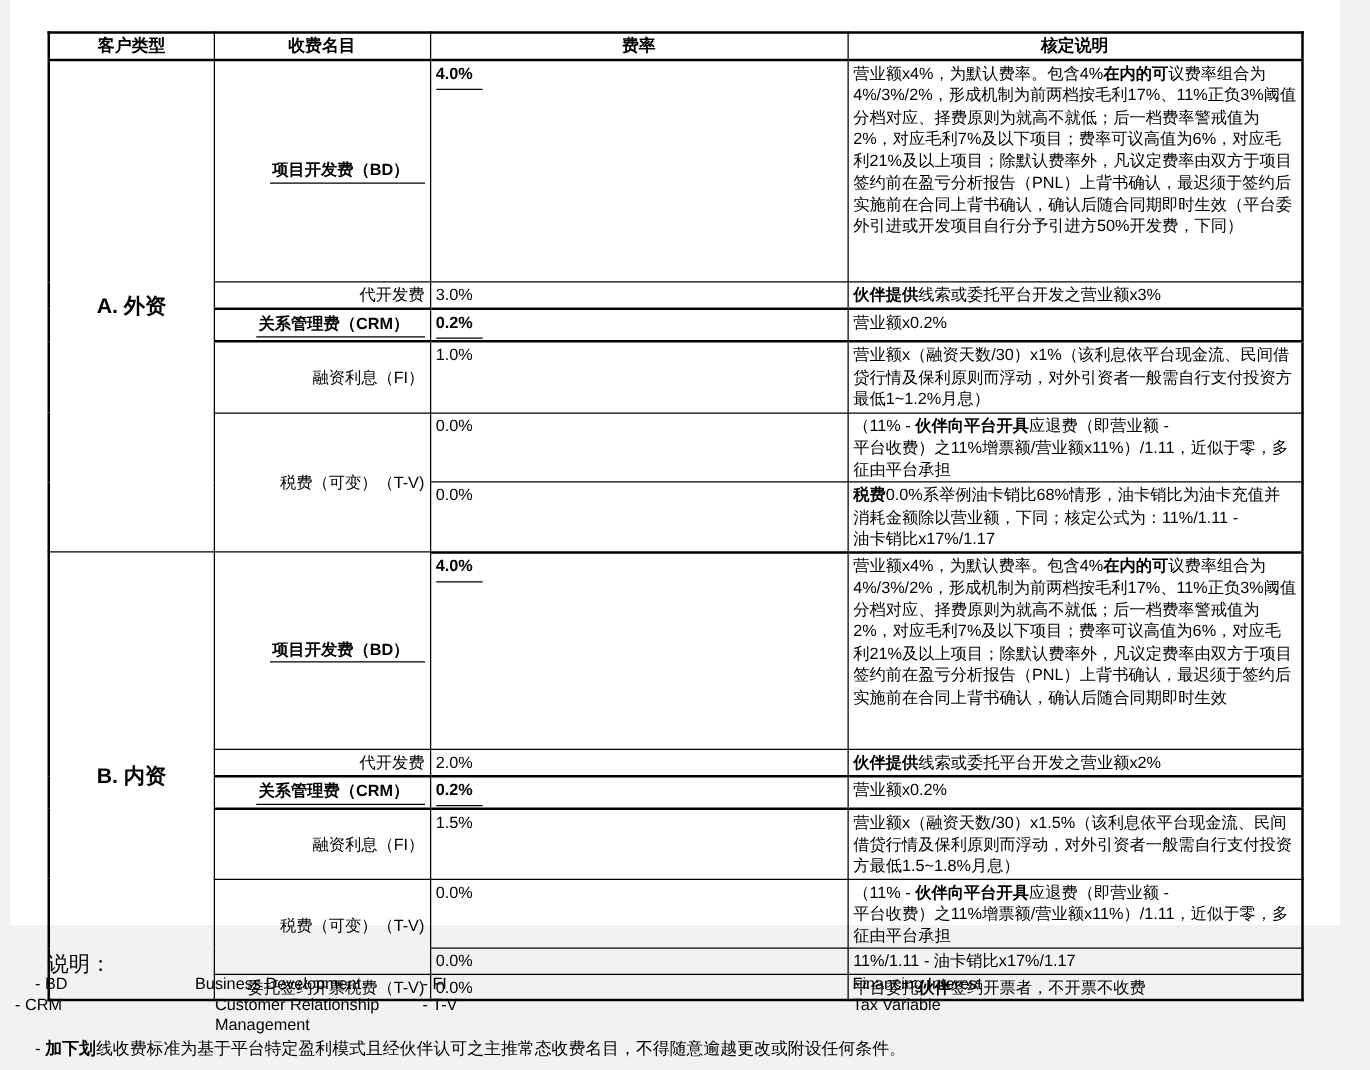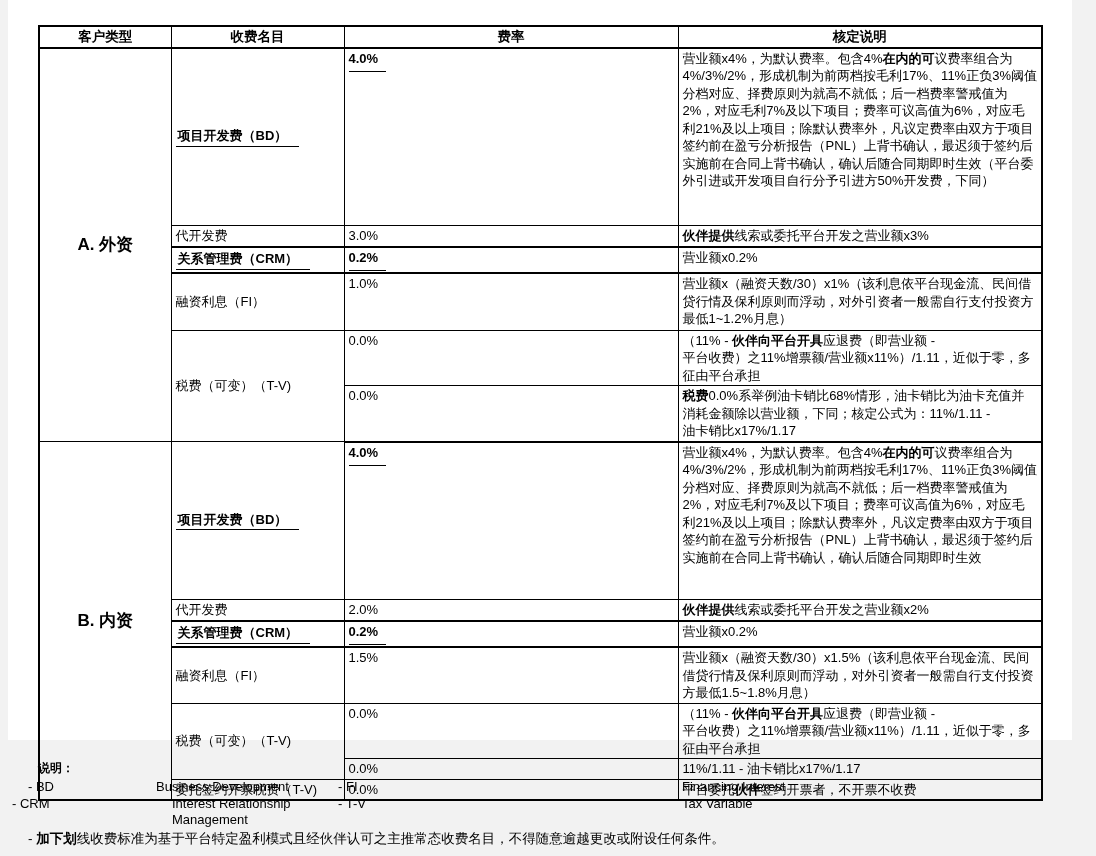--- a/index.html
+++ b/index.html
@@ -25,38 +25,38 @@
     font-size:13px;line-height:17.5px;
   }
   tr.hdr td{
     font-weight:bold;text-align:center;vertical-align:middle;
     font-size:13.5px;border-bottom-width:2.5px;
   }
   td.sec{
     font-weight:bold;text-align:center;vertical-align:middle;
     font-size:17px;
   }
-  td.fee{text-align:left;vertical-align:middle;margin-left:24px;}
+  td.fee{text-align:right;vertical-align:middle;margin-left:24px;}
   td.desc{white-space:pre-wrap;text-align:left;}
   td.rate{text-align:left;}
   .b{font-weight:bold;}
   .fu{
     font-weight:bold;display:inline-block;
     border-bottom:1.5px solid #000;
     padding:0 12px 1px 2px;
   }
   .ru{
     font-weight:bold;display:inline-block;
     border-bottom:1.5px solid #000;
     padding:0 8px 4px 0;
   }
   tr.emph td{border-top:2.5px solid #000;border-bottom:2.5px solid #000;}
   tr.sec-end td{border-bottom:2.5px solid #000;}
   .f-item{position:absolute;font-size:13px;line-height:16px;}
-  .f-title{position:absolute;font-weight:bold;font-size:12px;}
+  .f-title{position:absolute;font-weight:normal;font-size:17px;}
   .f-note{position:absolute;font-size:13.5px;white-space:pre-wrap;}
   .f-full-wrap{width:162px;}
 </style>
 </head>
 <body>
 
 <div class="page">
 
   <table class="fee-table">
     <colgroup>
@@ -146,19 +146,19 @@
   </table>
 
   <div class="f-title" style="left:30px;top:760px">说明：</div>
 
   <div class="f-item" style="left:20px;top:779px">- BD</div>
   <div class="f-item" style="left:148px;top:779px">Business Development</div>
   <div class="f-item" style="left:330px;top:779px">- FI</div>
   <div class="f-item" style="left:674px;top:779px">Financing Interest</div>
 
   <div class="f-item" style="left:4px;top:796px">- CRM</div>
-  <div class="f-item f-full-wrap" style="left:164px;top:796px">Interest Relationship Management</div>
+  <div class="f-item f-full-wrap" style="left:164px;top:796px">Customer Relationship Management</div>
   <div class="f-item" style="left:330px;top:796px">- T-V</div>
   <div class="f-item" style="left:674px;top:796px">Tax Variable</div>
 
   <div class="f-note" style="left:20px;top:830px"><span>- </span><span class="b">加下划</span><span>线收费标准为基于平台特定盈利模式且经伙伴认可之主推常态收费名目，不得随意逾越更改或附设任何条件。</span></div>
 
 </div>
 
 </body></html>

